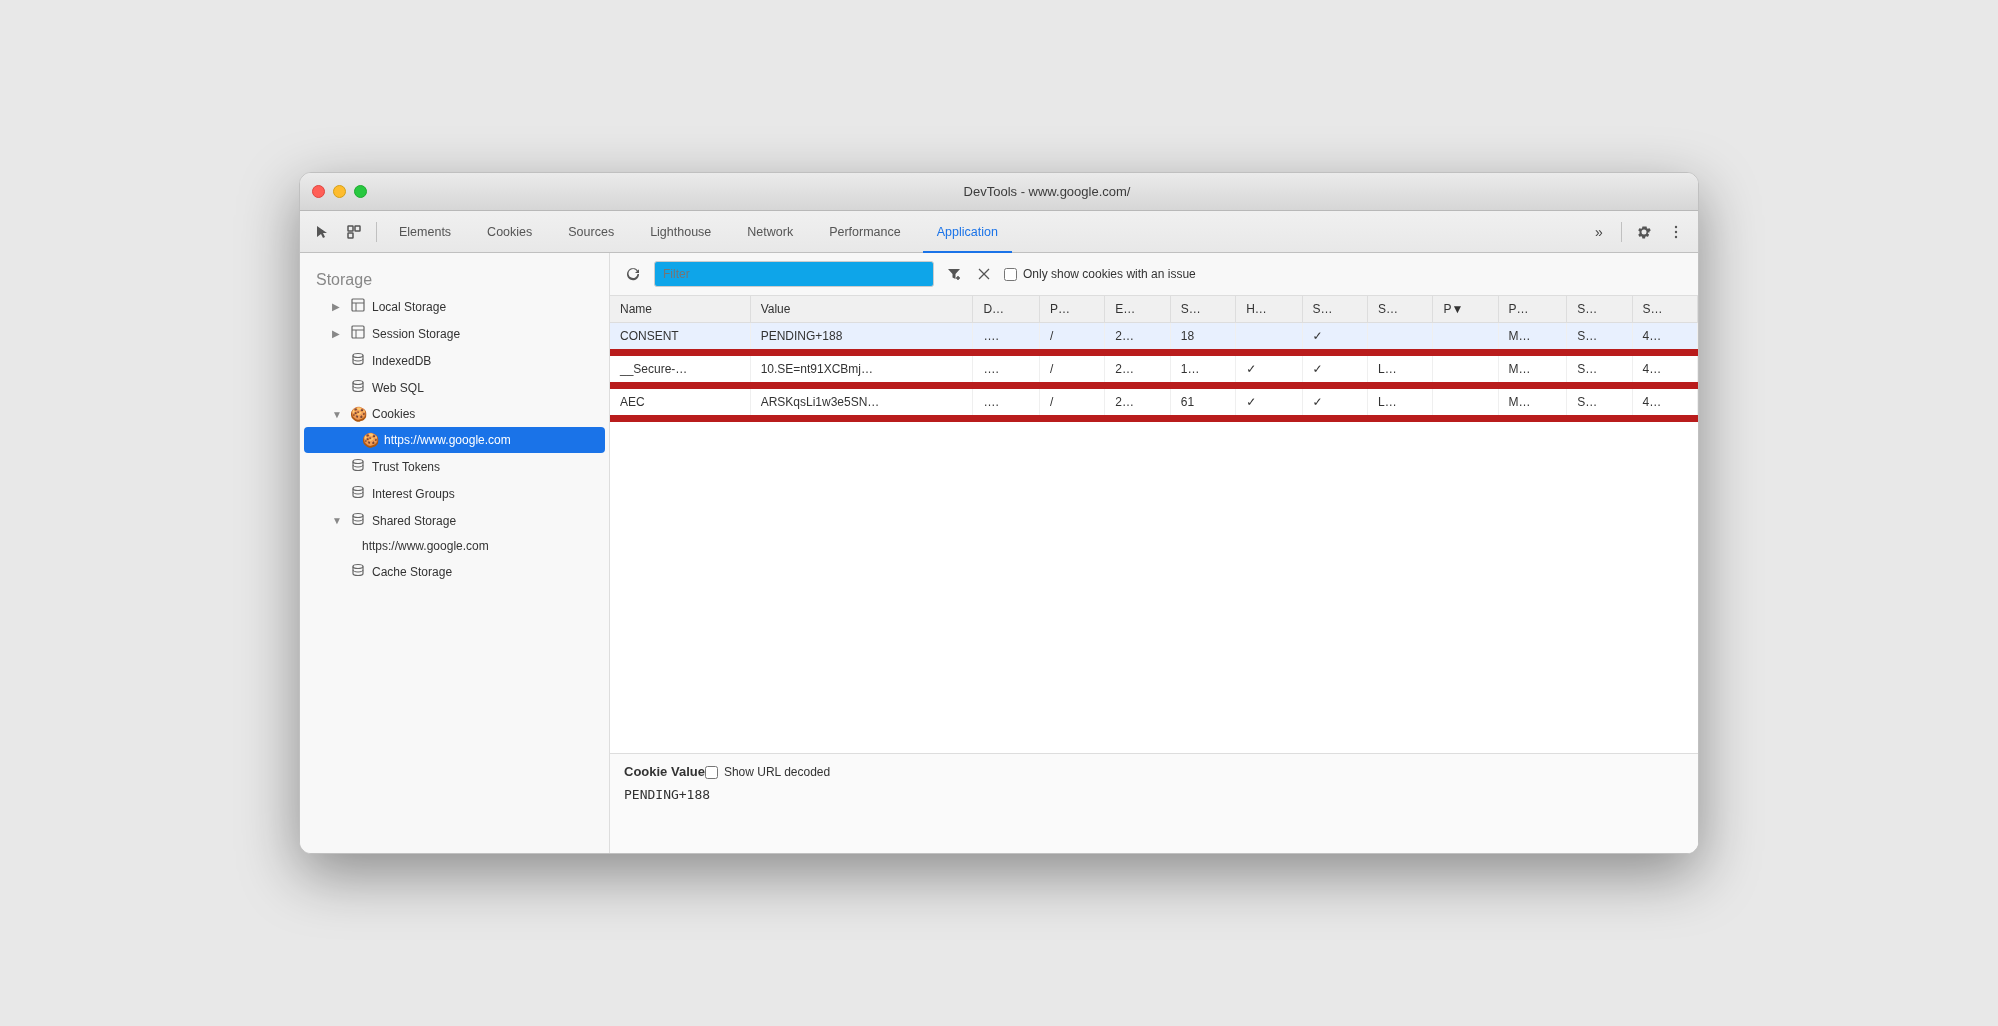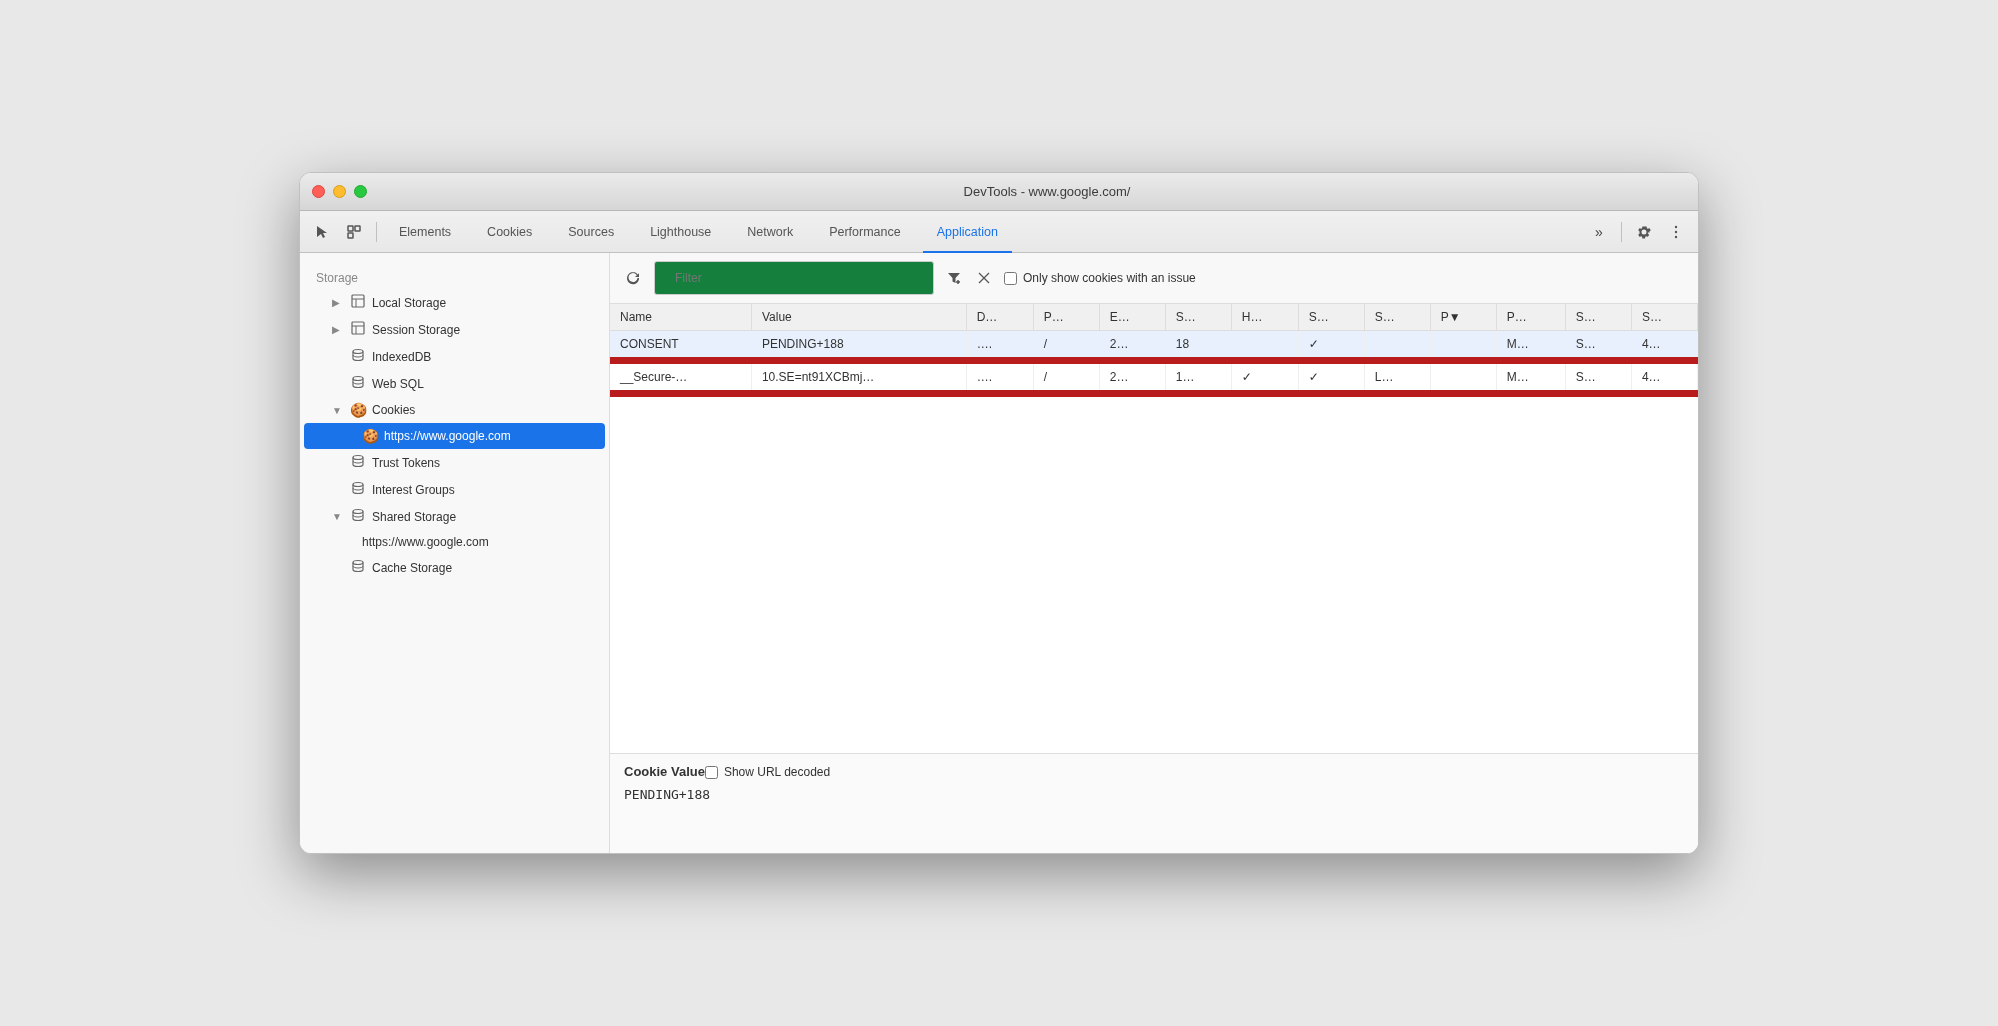--- a/index.html
+++ b/index.html
@@ -118,21 +118,21 @@
       width: 310px;
       background: #f8f8f8;
       border-right: 1px solid #ddd;
       padding: 12px 0;
       font-size: 13px;
       overflow-y: auto;
       flex-shrink: 0;
     }
     .sidebar-section-label {
       padding: 6px 16px 4px 16px;
-      font-size: 12px;
+      font-size: 16px;
       color: #888;
       font-weight: 500;
     }
     .sidebar-item {
       display: flex;
       align-items: center;
       padding: 5px 8px 5px 16px;
       cursor: pointer;
       color: #333;
       gap: 6px;
@@ -185,26 +185,26 @@
       display: flex;
       align-items: center;
       justify-content: center;
       font-size: 15px;
       color: #555;
       border-radius: 3px;
     }
     .filter-input {
       flex: 1;
       max-width: 280px;
-      height: 34px;
+      height: 26px;
       border: 1px solid #ccc;
       border-radius: 3px;
-      padding: 0 20px;
+      padding: 0 8px;
       font-size: 12px;
-      background: #15803d;
+      background: #0ea5e9;
       outline: none;
     }
     .filter-actions {
       display: flex;
       align-items: center;
       gap: 6px;
     }
     .icon-btn-small {
       width: 24px;
       height: 24px;
@@ -556,20 +556,35 @@
                 <td>2…</td>
                 <td>1…</td>
                 <td>✓</td>
                 <td>✓</td>
                 <td>L…</td>
                 <td></td>
                 <td>M…</td>
                 <td>S…</td>
                 <td>4…</td>
               </tr>
+              <tr>
+                <td>AEC</td>
+                <td>ARSKqsLi1w3e5SN…</td>
+                <td>….</td>
+                <td>/</td>
+                <td>2…</td>
+                <td>61</td>
+                <td>✓</td>
+                <td>✓</td>
+                <td>L…</td>
+                <td></td>
+                <td>M…</td>
+                <td>S…</td>
+                <td>4…</td>
+              </tr>
             </tbody>
         </table>
       </div>
 
       <div class="cookie-detail">
         <div class="cookie-detail-header">
           <span class="cookie-detail-title">Cookie Value</span>
           <label class="checkbox-label">
             <input type="checkbox" style="">
             <span>Show URL decoded</span>

